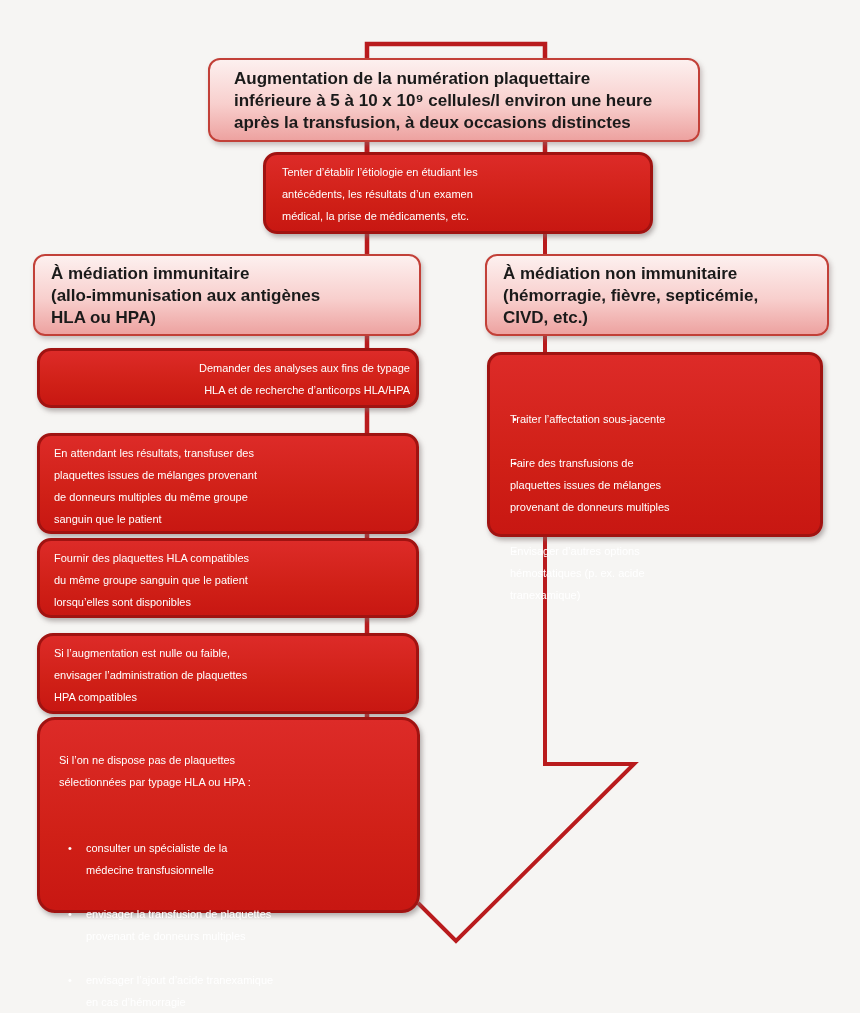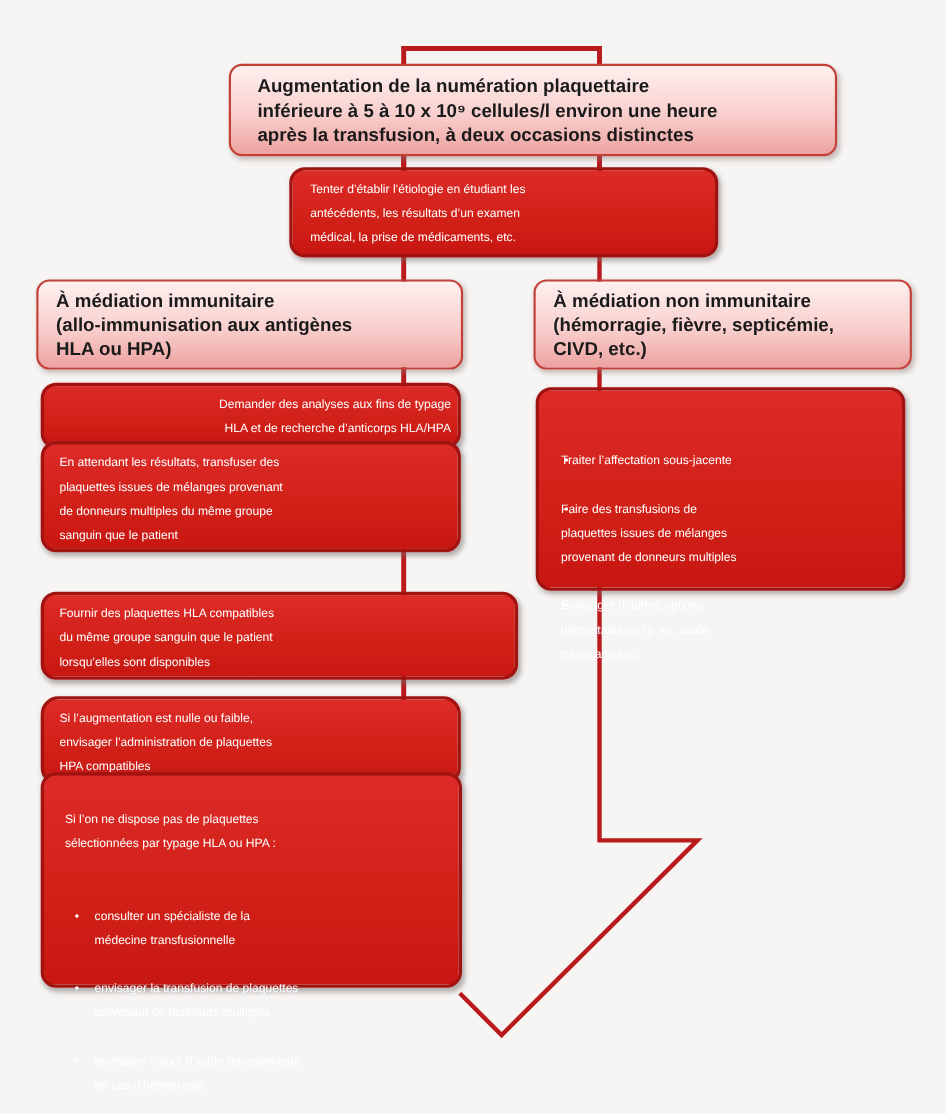--- a/index.html
+++ b/index.html
@@ -35,29 +35,29 @@
   .red{
     background:linear-gradient(180deg,#dd2b28 0%,#d02017 60%,#c81712 100%);
     border:3px solid #a01311;
     border-radius:14px;
     box-shadow:2px 3px 5px rgba(120,110,110,.55);
     color:#ffffff;
     font-size:11px;
     line-height:22px;
   }
   
-  .top-box      {left:208px; top:58px;  width:553px; height:84px;  padding:8px 10px 0 24px;}
+  .top-box      {left:208px; top:58px;  width:492px; height:84px;  padding:8px 10px 0 24px;}
   .etiology-box {left:263px; top:152px; width:390px; height:82px;  padding:6px 8px 0 16px;}
   .left-header  {left:33px;  top:254px; width:388px; height:82px;  padding:7px 8px 0 16px;}
   .right-header {left:485px; top:254px; width:344px; height:82px;  padding:7px 8px 0 16px;}
   .l-step-1     {left:37px;  top:348px; width:382px; height:60px;  padding:6px 6px 0 14px;text-align:right;}
-  .l-step-2     {left:37px;  top:401px; width:382px; height:101px; padding:6px 6px 0 14px;}
-  .l-step-3     {left:37px;  top:538px; width:434px; height:80px;  padding:6px 6px 0 14px;}
+  .l-step-2     {left:37px;  top:433px; width:382px; height:101px; padding:6px 6px 0 14px;}
+  .l-step-3     {left:37px;  top:538px; width:382px; height:80px;  padding:6px 6px 0 14px;}
   .l-step-4     {left:37px;  top:633px; width:382px; height:81px;  padding:6px 6px 0 14px;border-radius:16px;}
-  .l-step-5     {left:37px;  top:702px; width:383px; height:196px; padding:7px 6px 0 0;}
+  .l-step-5     {left:37px;  top:717px; width:383px; height:196px; padding:7px 6px 0 0;border-radius:18px;}
   .r-box        {left:487px; top:352px; width:336px; height:185px; padding:9px 4px 0 0;}
   
   ul.blist{list-style:none;margin:0;padding:0;}
   ul.blist li{position:relative;white-space:pre-line;}
   .r-box ul.blist li{padding-left:20px;}
   .r-box ul.blist li::before{content:"\2022";position:absolute;left:23px;top:0;}
   .l-step-5 .intro{padding-left:19px;white-space:pre-line;}
   .l-step-5 ul.blist li{padding-left:46px;}
   .l-step-5 ul.blist li::before{content:"\2022";position:absolute;left:28px;top:0;}
 </style>

